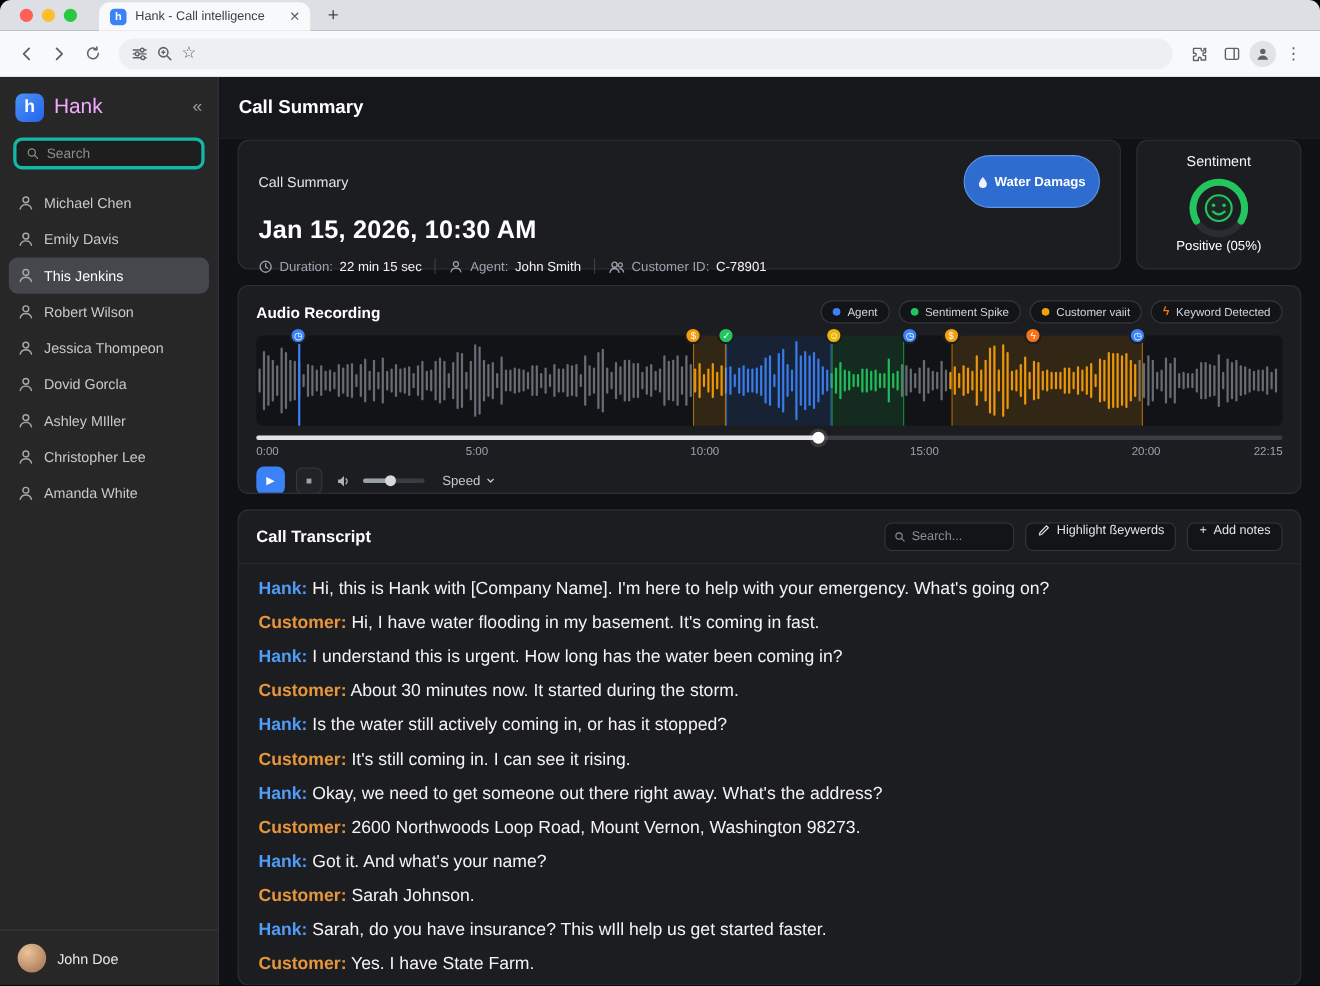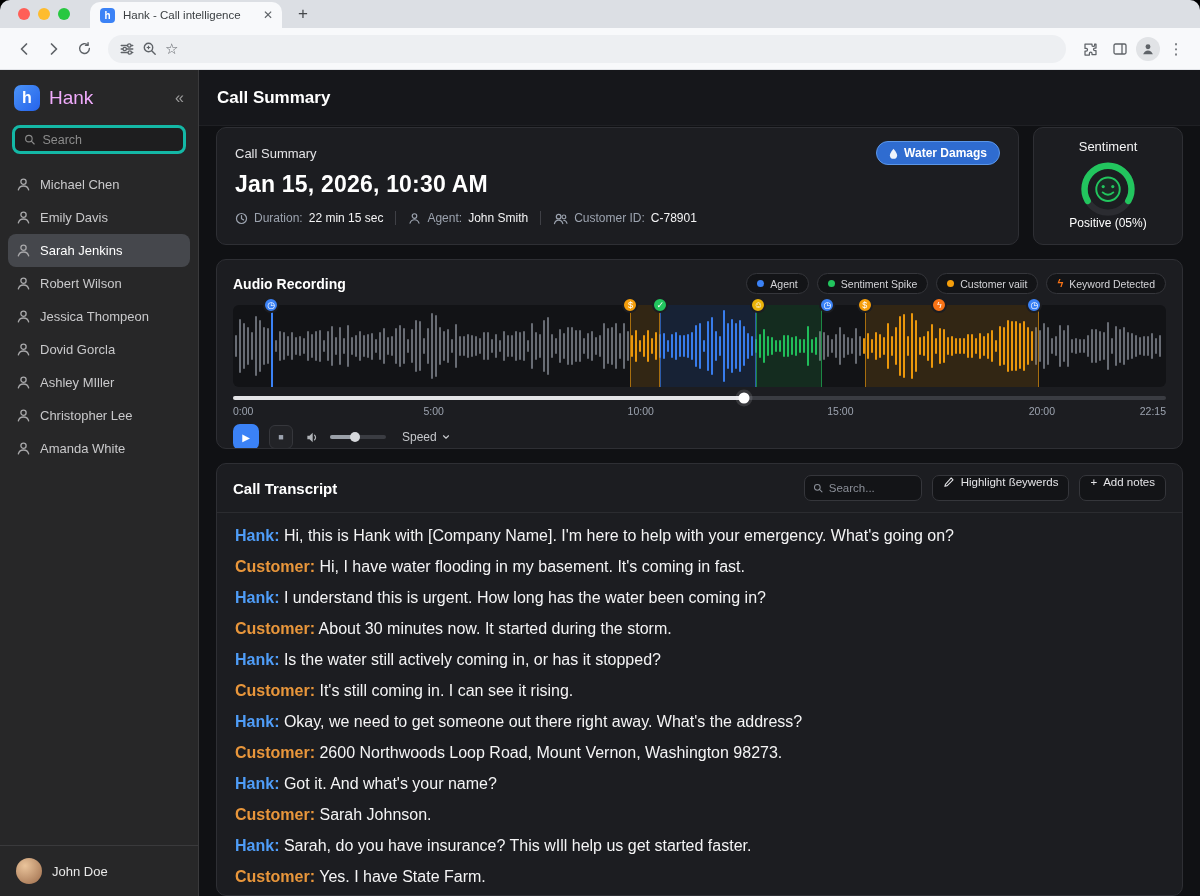--- a/index.html
+++ b/index.html
@@ -49,21 +49,21 @@
   .main-header{height:56px;display:flex;align-items:center;padding:0 18px;background:#16171b;border-bottom:1px solid #1f2024;flex:none}
   .main-title{color:#fff;font-size:17px;font-weight:bold}
   .content{flex:1;padding:1px 17px 0;display:flex;flex-direction:column;gap:14px;overflow:hidden}
   .card{background:#1c1d21;border:1px solid #2e2f34;border-radius:10px}
   .top-row{display:flex;gap:14px;flex:none}
 
   
   .summary-card{flex:1;padding:13px 18px;height:118px;min-width:0}
   .sum-head{display:flex;justify-content:space-between;align-items:center}
   .sum-label{color:#e4e4e7;font-size:13px}
-  .badge{display:inline-flex;align-items:center;gap:6px;background:#2f6cd0;border:1px solid #5b96e8;color:#fff;font-size:12px;font-weight:bold;padding:4px 12px;border-radius:999px}
+  .badge{display:inline-flex;align-items:center;gap:6px;background:#2f6cd0;border:1px solid #5b96e8;color:#fff;font-size:12px;font-weight:bold;padding:16px 12px;border-radius:999px}
   .sum-date{color:#fff;font-size:23px;font-weight:bold;margin-top:6px;letter-spacing:.2px}
   .sum-meta{display:flex;align-items:center;gap:12px;margin-top:13px;color:#9ca3af;font-size:12px}
   .meta-item{display:inline-flex;align-items:center;gap:6px;white-space:nowrap}
   .mvalue{color:#f4f4f5}
   .meta-div{width:1px;height:14px;background:#3f4046}
 
   
   .sentiment-card{width:150px;height:118px;padding:11px 8px 9px;display:flex;flex-direction:column;align-items:center;flex:none}
   .sent-title{color:#f4f4f5;font-size:13px}
   .gauge{margin-top:1px}
@@ -222,21 +222,21 @@
             </span>
             <span class="cname">Emily Davis</span>
           </div>
           <div class="contact active">
             <span class="cicon">
               <svg width="15" height="15" viewBox="0 0 16 16">
                 <circle cx="8" cy="5" r="2.8" fill="none" stroke="currentColor" stroke-width="1.4"></circle>
                 <path d="M2.5 13.8c.8-3 3-4.2 5.5-4.2s4.7 1.2 5.5 4.2" fill="none" stroke="currentColor" stroke-width="1.4" stroke-linecap="round"></path>
               </svg>
             </span>
-            <span class="cname">Sarah Jenkins</span>
+            <span class="cname">This Jenkins</span>
           </div>
           <div class="contact">
             <span class="cicon">
               <svg width="15" height="15" viewBox="0 0 16 16">
                 <circle cx="8" cy="5" r="2.8" fill="none" stroke="currentColor" stroke-width="1.4"></circle>
                 <path d="M2.5 13.8c.8-3 3-4.2 5.5-4.2s4.7 1.2 5.5 4.2" fill="none" stroke="currentColor" stroke-width="1.4" stroke-linecap="round"></path>
               </svg>
             </span>
             <span class="cname">Robert Wilson</span>
           </div>

